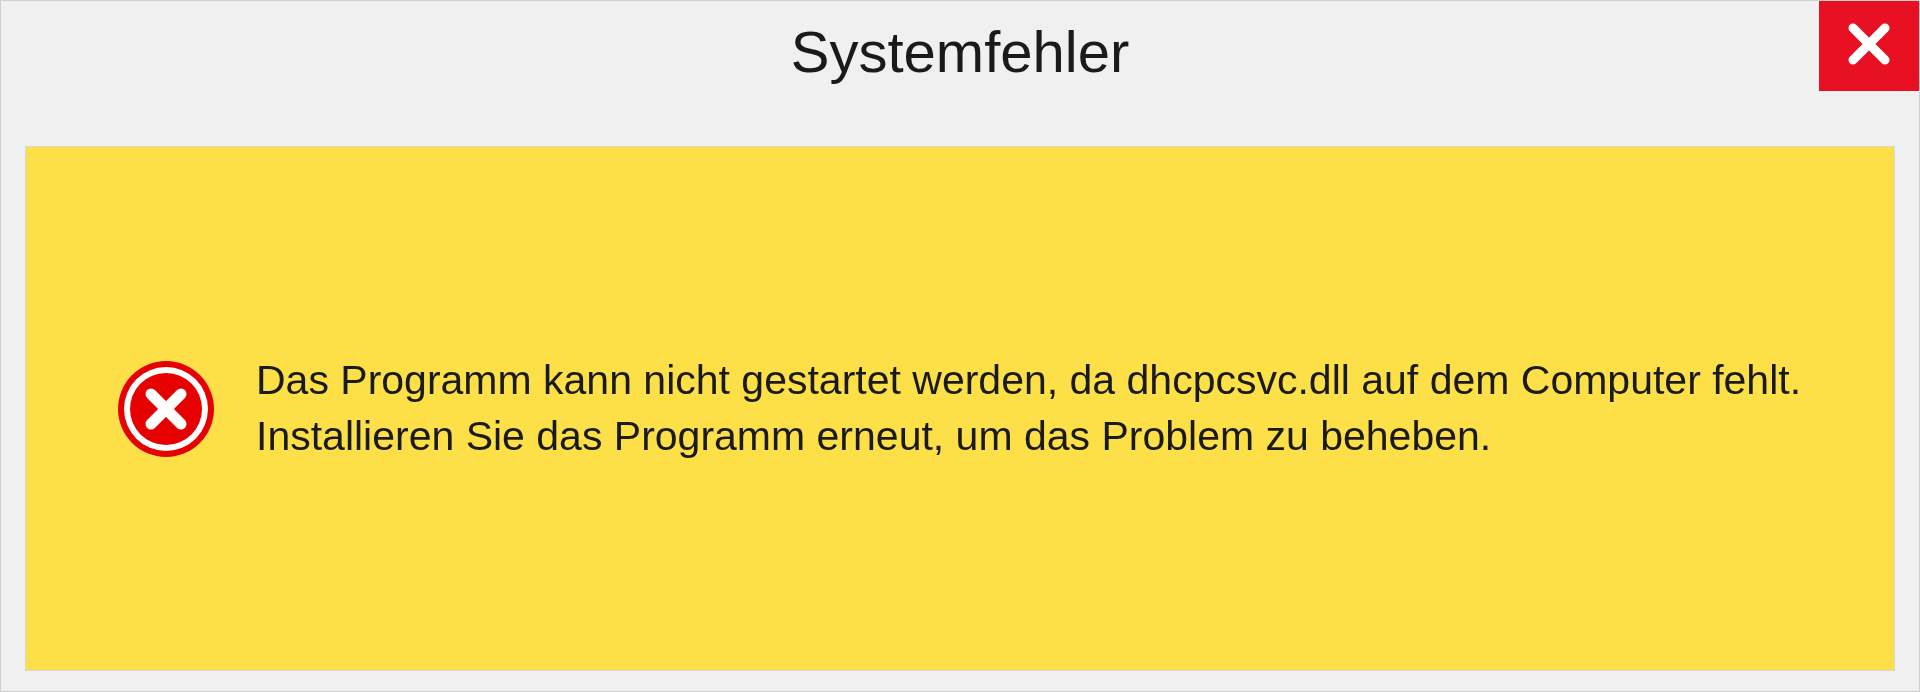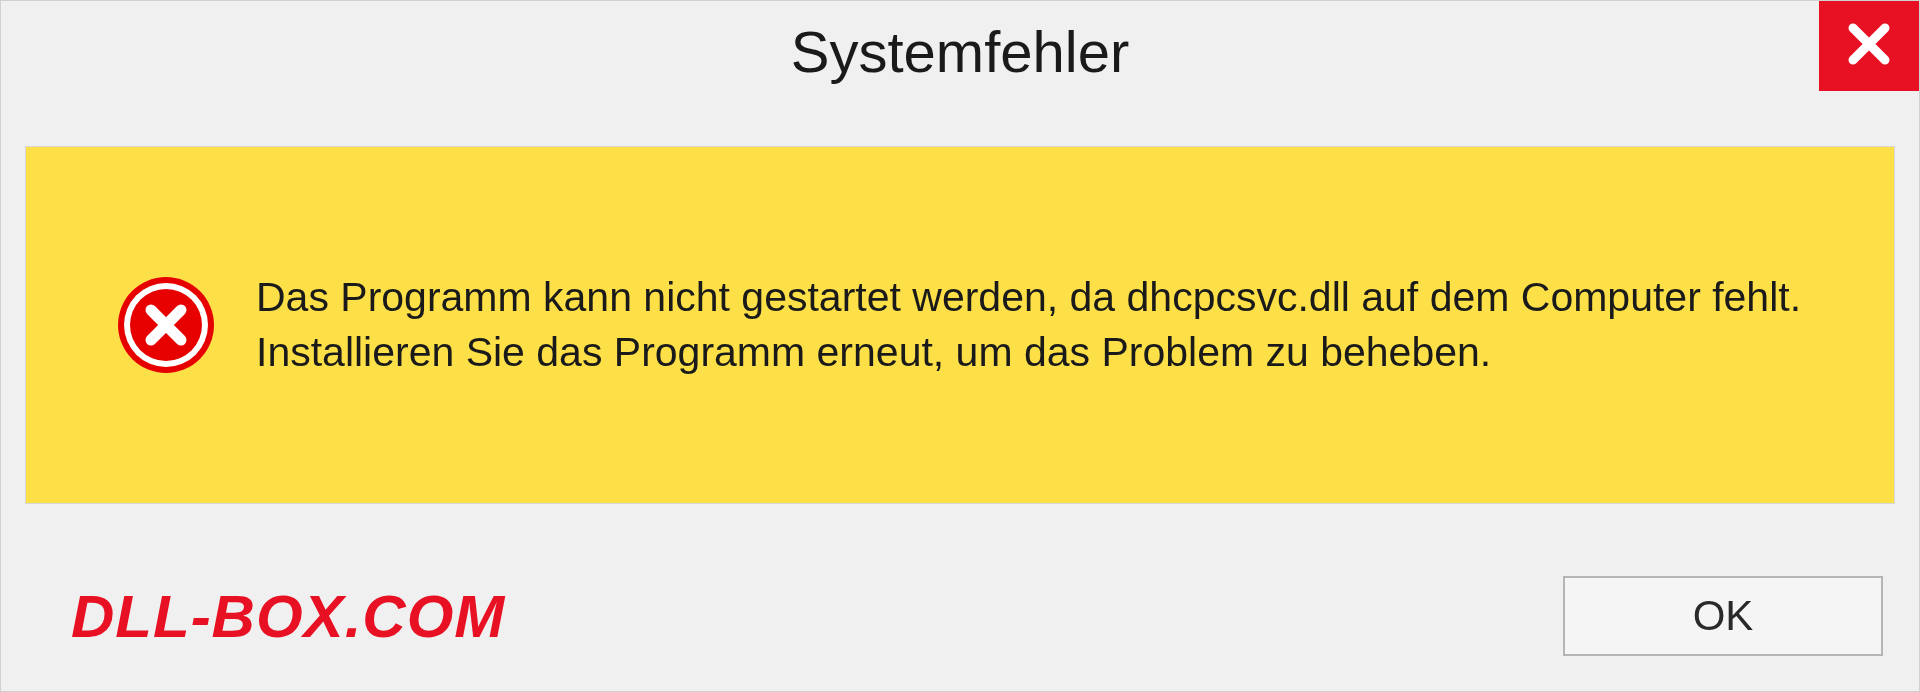--- a/index.html
+++ b/index.html
@@ -119,19 +119,13 @@
       <svg viewBox="0 0 100 100">
         <circle cx="50" cy="50" r="48" fill="#e60000"></circle>
         <circle cx="50" cy="50" r="42" fill="#ffffff"></circle>
         <circle cx="50" cy="50" r="36" fill="#e60000"></circle>
         <path d="M35 35 L65 65 M65 35 L35 65" stroke="#ffffff" stroke-width="11" stroke-linecap="round" fill="none"></path>
       </svg>
     </div>
     <div class="message">Das Programm kann nicht gestartet werden, da dhcpcsvc.dll auf dem Computer fehlt. Installieren Sie das Programm erneut, um das Problem zu beheben.</div>
   </div>
 
-  <div class="footer">
-    <div class="watermark">DLL-BOX.COM</div>
-    <div class="ok-button">
-      <span>OK</span>
-    </div>
-  </div>
 </div>
 
 </body></html>

